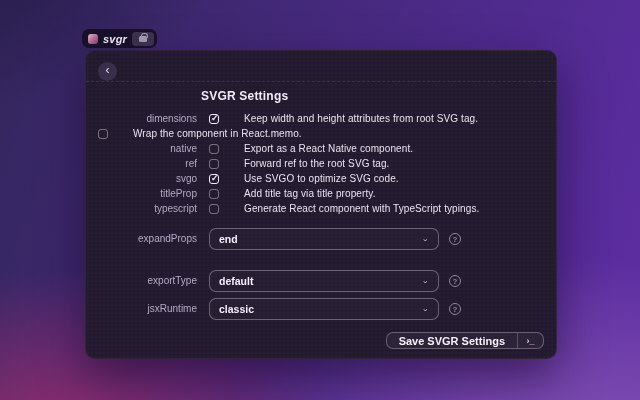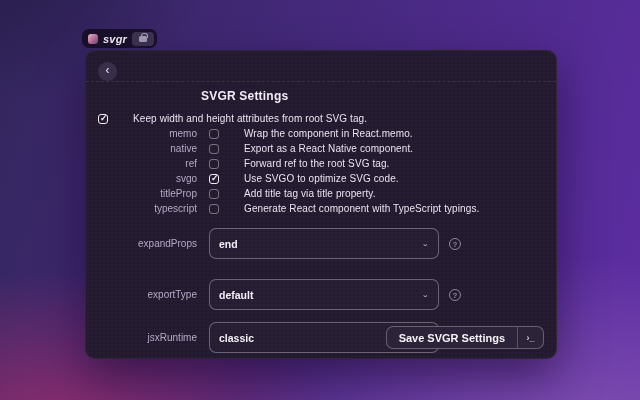--- a/index.html
+++ b/index.html
@@ -75,35 +75,35 @@
   .checkbox.checked { border-color:#f3eff8; }
   .checkbox.checked .tick {
     display:block; position:absolute; left:1px; top:-2px;
     color:#f3eff8; font-size:9px; font-weight:bold;
   }
   .row-text { margin-left:25px; color:#e9e4f0; font-size:10px; letter-spacing:.1px; }
 
   .select-row { display:flex; align-items:center; margin-top:20px; }
   .select-row .row-label { padding-bottom:1px; }
   .select {
-    margin-left:12px; width:230px; height:31px; border-radius:7px;
+    margin-left:12px; width:230px; height:22px; border-radius:7px;
     border:1px solid rgba(235,230,242,.35);
     display:flex; align-items:center; justify-content:space-between;
     padding:0 9px; cursor:pointer; background:rgba(255,255,255,.015);
   }
   .select-value { color:#f4f0f9; font-size:10.5px; font-weight:bold; }
   .select-chevron { color:#cfc8da; font-size:9px; transform:scaleY(.8); }
   .help {
     margin-left:10px; width:12px; height:12px; border-radius:50%;
     border:1px solid #8f8499; color:#8f8499; font-size:8px; font-weight:bold;
     text-align:center; line-height:11px; cursor:pointer;
   }
 
   .btn-group {
-    position:absolute; right:12px; bottom:9px; height:23px;
+    position:absolute; right:12px; bottom:9px; height:17px;
     display:flex; align-items:stretch;
     border:1px solid rgba(255,255,255,.28); border-radius:7px;
     background:#2c2338; overflow:hidden;
   }
   .save-btn {
     padding:0 12px; display:flex; align-items:center;
     color:#f5f2f9; font-size:11px; font-weight:bold; cursor:pointer;
   }
   .term-btn {
     width:26px; display:flex; align-items:center; justify-content:center;
@@ -123,27 +123,27 @@
 </div>
 
 <div class="panel">
   <div class="back-btn">‹</div>
   <div class="header-sep"></div>
   <div class="panel-title">SVGR Settings</div>
 
   <div class="form">
 
     <div class="row">
+      <span class="row-label">dimensions</span>
       <span class="checkbox checked">
           <span class="tick">✓</span>
         </span>
       <span class="row-text">Keep width and height attributes from root SVG tag.</span>
     </div>
     <div class="row">
-      <span class="row-label">memo</span>
       <span class="checkbox"></span>
       <span class="row-text">Wrap the component in React.memo.</span>
     </div>
     <div class="row">
       <span class="row-label">native</span>
       <span class="checkbox"></span>
       <span class="row-text">Export as a React Native component.</span>
     </div>
     <div class="row">
       <span class="row-label">ref</span>
@@ -179,21 +179,21 @@
 
     <div class="select-row">
       <span class="row-label">exportType</span>
       <div class="select">
         <span class="select-value">default</span>
         <span class="select-chevron">⌄</span>
       </div>
       <span class="help">?</span>
     </div>
 
-    <div class="select-row" style="margin-top:12px;">
+    <div class="select-row" style="margin-top:6px;">
       <span class="row-label">jsxRuntime</span>
       <div class="select">
         <span class="select-value">classic</span>
         <span class="select-chevron">⌄</span>
       </div>
       <span class="help">?</span>
     </div>
 
   </div>
 

